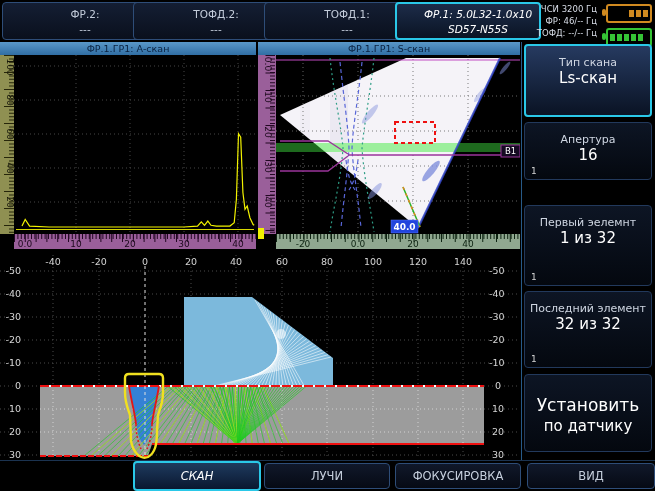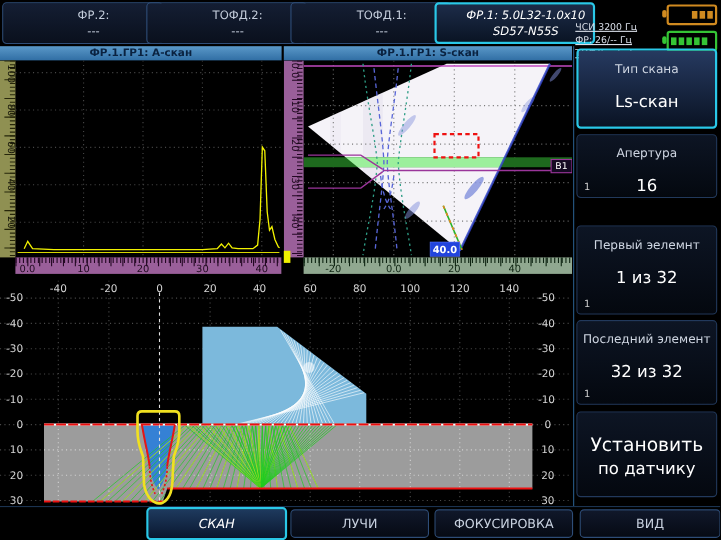--- a/index.html
+++ b/index.html
@@ -5,41 +5,41 @@
   html,body{margin:0;padding:0;background:#000;}
   #screen{position:relative;width:655px;height:491px;background:#000;overflow:hidden;
           font-family:"DejaVu Sans","Liberation Sans",sans-serif;}
   svg text{font-family:"DejaVu Sans","Liberation Sans",sans-serif;}
 
   
   .top-tab{position:absolute;top:2px;height:36px;width:124px;border:1px solid #2e4d78;border-radius:4px;
            background:linear-gradient(#141e33,#0a101d);color:#c4cddb;font-size:10.5px;
            display:flex;flex-direction:column;align-items:center;justify-content:center;gap:3px;padding-left:20px;}
   .top-tab.sel{border:2px solid #2ac8e8;background:linear-gradient(#1d2c49,#0a1424);color:#fff;width:122px;height:34px;font-style:italic;}
-  .status{position:absolute;left:523px;top:19px;width:74px;color:#d9dee8;font-size:8.5px;line-height:12px;text-align:left;text-decoration:underline;}
+  .status{position:absolute;left:523px;top:3px;width:74px;color:#d9dee8;font-size:8.5px;line-height:12px;text-align:right;}
   .battery{position:relative;width:38px;height:13px;border:2px solid #d08a20;border-radius:3px;
            display:flex;gap:2px;padding:1px 2px;justify-content:flex-end;align-items:center;}
   .battery .nub{position:absolute;left:-6px;top:3px;width:4px;height:7px;border-radius:2px;background:#d08a20;}
   .battery .bar{width:5px;height:7px;background:#d08a20;}
   .battery.green{border-color:#35c435;justify-content:flex-start;}
   .battery.green .nub{background:#35c435;}
   .battery.green .bar{background:#35c435;}
   .batt-wrap{position:absolute;left:606px;top:4px;display:flex;flex-direction:column;gap:5px;}
 
   
   .plot-header{position:absolute;top:42px;height:13px;background:linear-gradient(#5a98c8,#306ea4);
-               color:#0a2240;font-size:9.5px;line-height:13px;text-align:center;font-weight:bold;}
+               color:#0a2240;font-size:9.5px;line-height:13px;text-align:center;font-weight:normal;}
 
   
   #sidebar{position:absolute;left:523px;top:42px;width:132px;height:420px;text-align:center;}
   .sb-btn{position:absolute;left:1px;width:128px;border:1px solid #22395c;border-radius:4px;
           background:linear-gradient(#0d1524,#04080f);display:flex;flex-direction:column;align-items:center;box-sizing:border-box;}
   .sb-btn.sel{border:2px solid #2ac8e8;background:linear-gradient(#263a60,#0a1324);}
   .sb-label{margin-top:10px;font-size:11px;color:#cfd6e2;}
-  .sb-value{margin-top:14px;font-size:15px;color:#fff;}
+  .sb-value{font-size:15px;color:#fff;}
   .sb-badge{position:absolute;left:6px;bottom:3px;font-size:9px;color:#d2d2d2;}
   .sb-btn.action .sb-label{margin-top:20px;font-size:17px;color:#fff;}
   .sb-btn.action .sb-value{margin-top:2px;font-size:15px;}
 
   
   .bot-line{position:absolute;left:0;top:460px;width:655px;height:1px;background:#1b3350;}
   .side-line{position:absolute;left:521px;top:42px;width:1px;height:418px;background:#275a88;}
   .bot-tab{position:absolute;top:463px;height:24px;border:1px solid #2e4d78;border-radius:4px;
            background:linear-gradient(#10182a,#060a14);color:#c7d0de;font-size:11.5px;
            display:flex;align-items:center;justify-content:center;}
@@ -62,21 +62,21 @@
     <div class="top-tab" style="left:264px">
       <span>ТОФД.1:</span>
       <span>---</span>
     </div>
     <div class="top-tab sel" style="left:395px">
       <span>ФР.1: 5.0L32-1.0x10</span>
       <span>SD57-N55S</span>
     </div>
     <div class="status">
       <div>ЧСИ 3200 Гц</div>
-      <div>ФР: 26/-- Гц</div>
+      <div>ФР: 46/-- Гц</div>
       <div>ТОФД: --/-- Гц</div>
     </div>
     <div class="batt-wrap">
       <div class="battery">
         <div class="nub"></div>
         <div class="bar"></div>
           <div class="bar"></div>
           <div class="bar"></div>
       </div>
       <div class="battery green">

